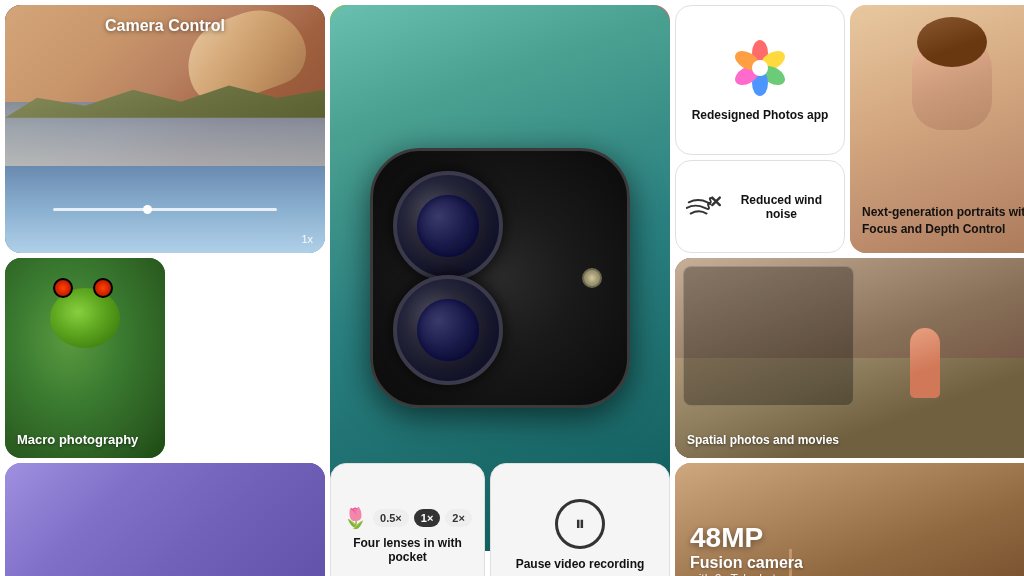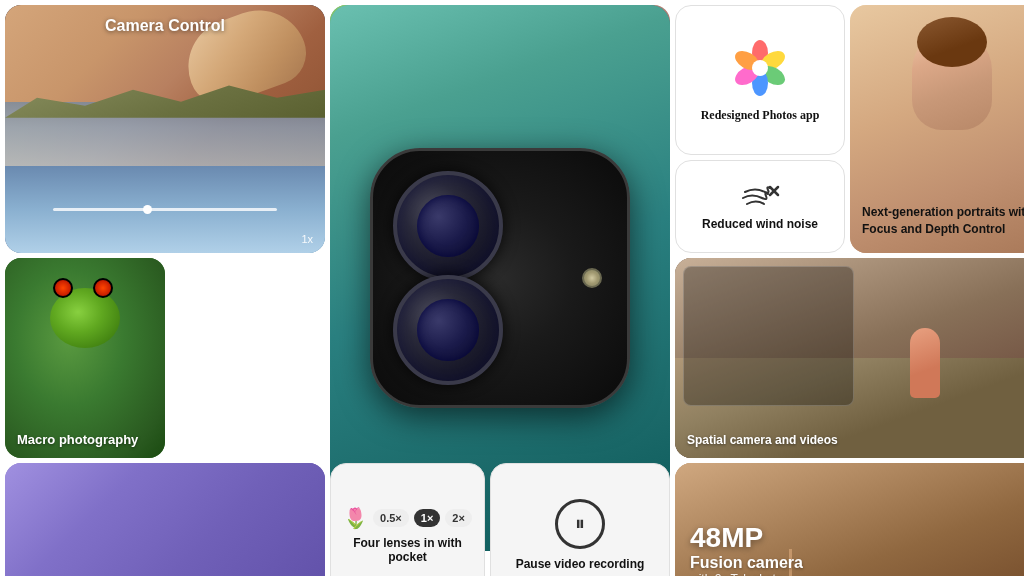--- a/index.html
+++ b/index.html
@@ -165,21 +165,20 @@
     .redesigned-photos {
       grid-column: 5 / 6;
       grid-row: 1 / 2;
       background: white;
       border: 1px solid #e0e0e0;
       display: flex;
       flex-direction: column;
       align-items: center;
       justify-content: center;
       gap: 10px;
-      font-family: Liberation Serif, serif;
     }
     .photos-icon {
       width: 60px;
       height: 60px;
     }
 
     
     .portrait-woman {
       grid-column: 6 / 7;
       grid-row: 1 / 3;
@@ -331,21 +330,20 @@
       border: 2px solid #6a6850;
     }
 
     
     .reduced-wind {
       grid-column: 5 / 6;
       grid-row: 2 / 3;
       background: white;
       border: 1px solid #e0e0e0;
       display: flex;
-      flex-direction: column;
       align-items: center;
       justify-content: center;
       gap: 5px;
       padding: 8px;
     }
 
     
     .spatial-photos {
       grid-column: 5 / 7;
       grid-row: 3 / 5;
@@ -649,21 +647,21 @@
   <div class="card spatial-photos" style="grid-column:5/7; grid-row:3/5;">
     <div class="spatial-bg">
 
       <div style="position:absolute;top:0;left:0;right:0;height:60%;background:linear-gradient(160deg,#c8b098 0%,#a89078 30%,#887058 60%,#705040 100%);"></div>
       <div style="position:absolute;bottom:0;left:0;right:0;height:50%;background:linear-gradient(160deg,#b09878 0%,#908060 30%,#706040 60%);"></div>
 
       <div style="position:absolute;bottom:30%;right:30%;width:30px;height:70px;background:linear-gradient(160deg,#e8a080 0%,#d07858 60%);border-radius:15px 15px 5px 5px;"></div>
     </div>
     <div class="spatial-screen-overlay"></div>
     <div class="abs-label">
-      <span class="text-white fw-600 fs-12 ts-white">Spatial camera and videos</span>
+      <span class="text-white fw-600 fs-12 ts-white">Spatial photos and movies</span>
     </div>
   </div>
 
   <div class="card memory-movies" style="grid-column:1/3; grid-row:5/7;">
     <div class="memory-bg"></div>
   </div>
 
   <div class="card four-lenses" style="grid-column:3/4; grid-row:5/7;">
     <div class="lens-badges">
       <span class="tulip-icon">🌷</span>

